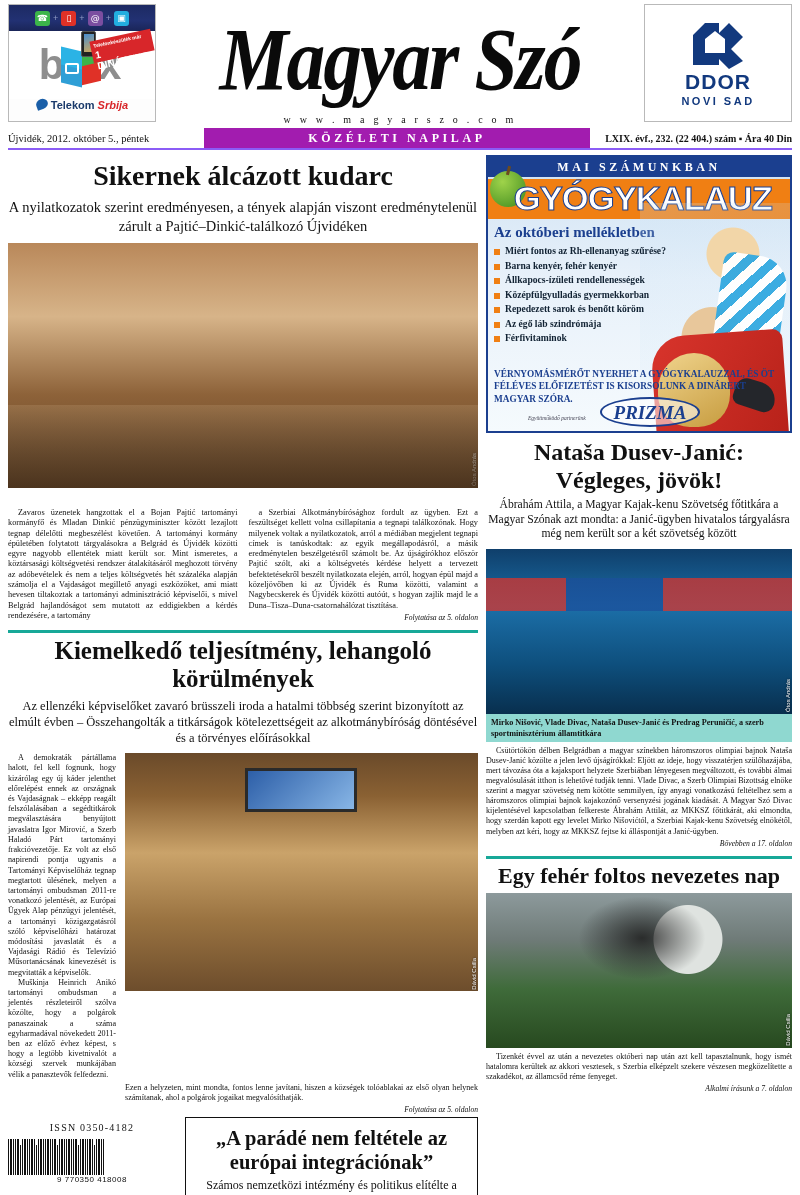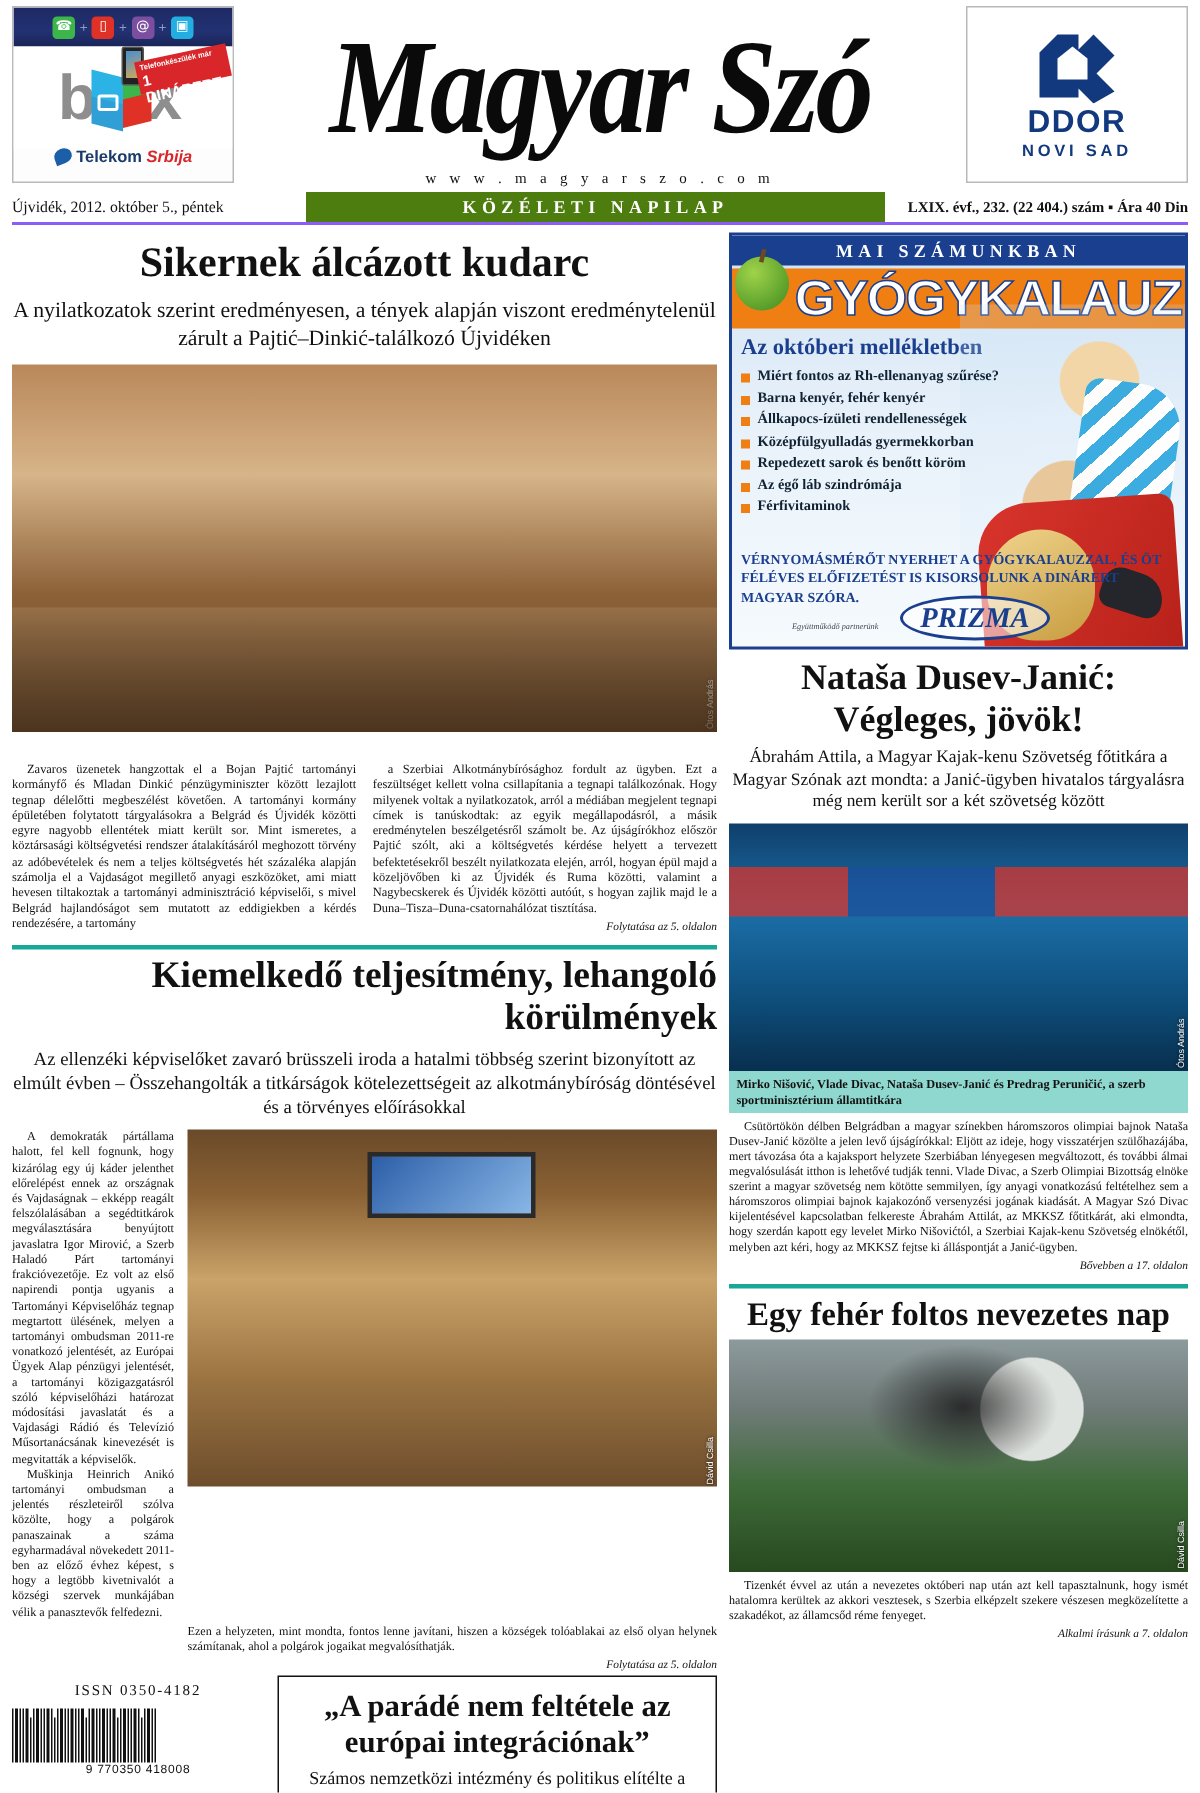--- a/index.html
+++ b/index.html
@@ -93,21 +93,21 @@
   .ddor-sub { font-family:"Liberation Sans", sans-serif; font-weight:bold;
               color:#12397e; font-size:11px; letter-spacing:2.5px; }
 
   
   .dateline {
     display:flex; align-items:stretch; height:22px; margin-top:2px;
     border-bottom:2px solid #8b5cf6;
   }
   .dl-left { flex:0 0 190px; font-size:10.5px; display:flex; align-items:center; }
   .dl-center {
-    flex:1; background:#4d7c0f; color:#fff; text-align:center;
+    flex:1; background:#a21caf; color:#fff; text-align:center;
     font-family:"Liberation Serif", serif; font-size:12px; font-weight:bold;
     letter-spacing:3.6px; display:flex; align-items:center; justify-content:center;
     margin:0 6px;
   }
   .dl-right { flex:0 0 196px; font-size:10px; display:flex; align-items:center;
               justify-content:flex-end; font-weight:bold; }
 
   
   .content { display:flex; gap:8px; margin-top:5px; }
   .col-left { width:470px; flex:0 0 470px; }
@@ -142,21 +142,21 @@
     border:2px solid #1b3f8f; height:278px; position:relative; overflow:hidden;
     background:linear-gradient(180deg,#cfe2f3 0%, #e8f1fa 45%, #f5fafd 100%);
   }
   .gk-bar {
     background:#1b3f8f; color:#fff; text-align:center; height:20px;
     font-family:"Liberation Serif", serif; font-size:12px; font-weight:bold;
     letter-spacing:3.5px; line-height:20px;
   }
   .gk-title {
     background:#f07f13; height:40px; position:relative; margin-top:2px;
-    display:flex; align-items:center; justify-content:flex-end; padding-right:8px;
+    display:flex; align-items:center; justify-content:flex-end; padding-right:24px;
   }
   .gk-title span {
     font-family:"Liberation Sans", sans-serif; font-weight:bold; font-size:33px;
     color:#fff; letter-spacing:-1px; -webkit-text-stroke:1px #1b3f8f;
     line-height:36px; transform:scaleX(1.05);
   }
   .gk-apple {
     position:absolute; left:2px; top:-8px; width:36px; height:36px;
     background:radial-gradient(circle at 35% 30%, #9fd34a, #3e8a1e);
     border-radius:50%;
@@ -358,21 +358,21 @@
         <div class="cols2">
           <p>Zavaros üzenetek hangzottak el a Bojan Pajtić tartományi kormányfő és Mladan Dinkić pénzügyminiszter között lezajlott tegnap délelőtti megbeszélést követően. A tartományi kormány épületében folytatott tárgyalásokra a Belgrád és Újvidék közötti egyre nagyobb ellentétek miatt került sor. Mint ismeretes, a köztársasági költségvetési rendszer átalakításáról meghozott törvény az adóbevételek és nem a teljes költségvetés hét százaléka alapján számolja el a Vajdaságot megillető anyagi eszközöket, ami miatt hevesen tiltakoztak a tartományi adminisztráció képviselői, s mivel Belgrád hajlandóságot sem mutatott az eddigiekben a kérdés rendezésére, a tartomány</p>
           <p>a Szerbiai Alkotmánybírósághoz fordult az ügyben. Ezt a feszültséget kellett volna csillapítania a tegnapi találkozónak. Hogy milyenek voltak a nyilatkozatok, arról a médiában megjelent tegnapi címek is tanúskodtak: az egyik megállapodásról, a másik eredménytelen beszélgetésről számolt be. Az újságírókhoz először Pajtić szólt, aki a költségvetés kérdése helyett a tervezett befektetésekről beszélt nyilatkozata elején, arról, hogyan épül majd a közeljövőben ki az Újvidék és Ruma közötti, valamint a Nagybecskerek és Újvidék közötti autóút, s hogyan zajlik majd le a Duna–Tisza–Duna-csatornahálózat tisztítása.</p>
           <div class="jump">Folytatása az 5. oldalon</div>
         </div>
       </article>
 
       <div class="rule-teal"></div>
 
       <article>
-        <h1 class="headline" style="font-size:25px;line-height:28px;text-align:right;">Kiemelkedő teljesítmény, lehangoló körülmények</h1>
+        <h1 class="headline" style="font-size:25px;line-height:28px;">Kiemelkedő teljesítmény, lehangoló körülmények</h1>
         <h2 class="deck" style="font-size:12.5px;line-height:16px;">Az ellenzéki képviselőket zavaró brüsszeli iroda a hatalmi többség szerint bizonyított az elmúlt évben – Összehangolták a titkárságok kötelezettségeit az alkotmánybíróság döntésével és a törvényes előírásokkal</h2>
 
         <div style="display:flex;gap:9px;align-items:flex-start;">
           <div style="width:108px;flex:0 0 108px;font-size:8.1px;line-height:10.2px;text-align:justify;">
             <p style="margin:0;text-indent:10px;">A demokraták pártállama halott, fel kell fognunk, hogy kizárólag egy új káder jelenthet előrelépést ennek az országnak és Vajdaságnak – ekképp reagált felszólalásában a segédtitkárok megválasztására benyújtott javaslatra Igor Mirović, a Szerb Haladó Párt tartományi frakcióvezetője. Ez volt az első napirendi pontja ugyanis a Tartományi Képviselőház tegnap megtartott ülésének, melyen a tartományi ombudsman 2011-re vonatkozó jelentését, az Európai Ügyek Alap pénzügyi jelentését, a tartományi közigazgatásról szóló képviselőházi határozat módosítási javaslatát és a Vajdasági Rádió és Televízió Műsortanácsának kinevezését is megvitatták a képviselők.</p>
             <p style="margin:0;text-indent:10px;">Muškinja Heinrich Anikó tartományi ombudsman a jelentés részleteiről szólva közölte, hogy a polgárok panaszainak a száma egyharmadával növekedett 2011-ben az előző évhez képest, s hogy a legtöbb kivetnivalót a községi szervek munkájában vélik a panasztevők felfedezni.</p>
           </div>
           <div class="photo ph-parliament" style="flex:1;height:238px;position:relative;">
             <span class="credit-v">Dávid Csilla</span>
           </div>

